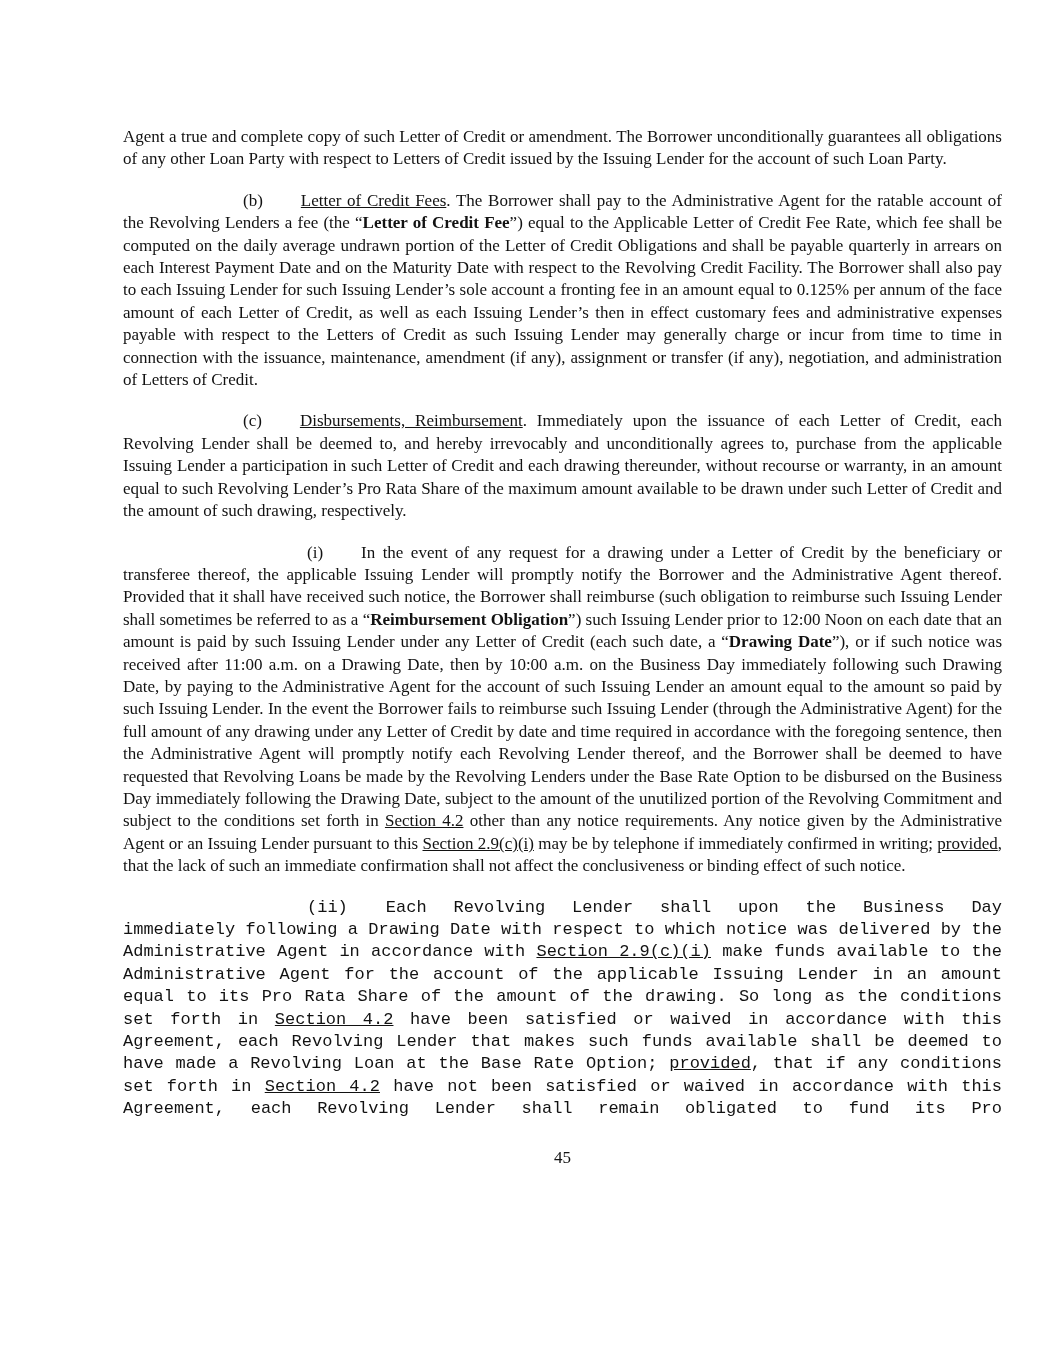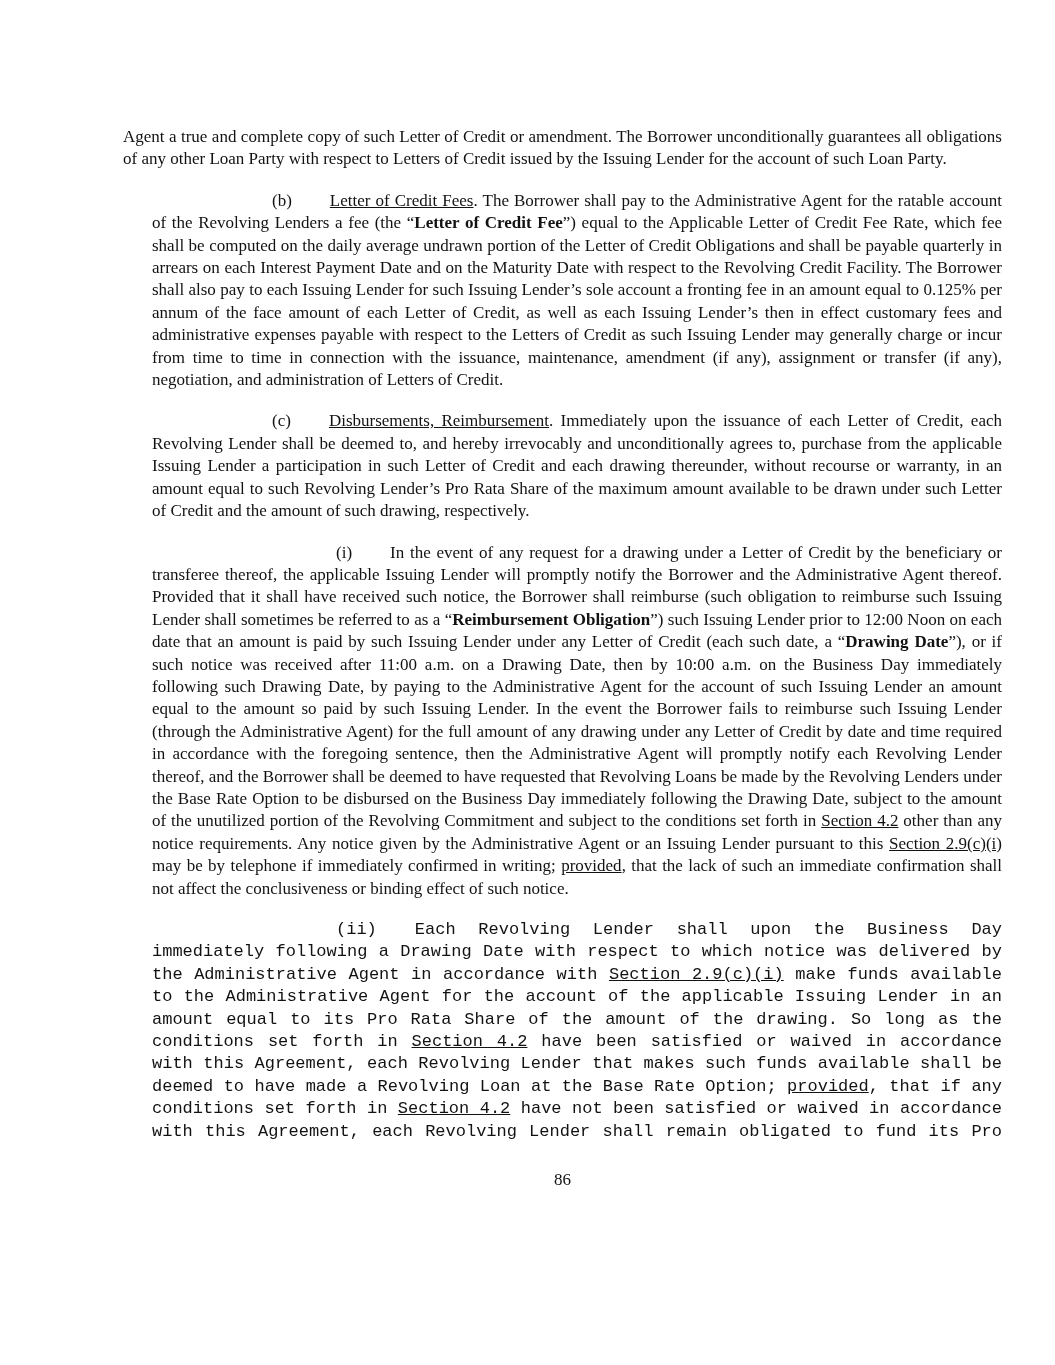--- a/index.html
+++ b/index.html
@@ -19,21 +19,20 @@
     line-height: 22.4px;
     color: #121212;
     overflow: hidden;
   }
   .doc-body p {
     margin: 0;
     text-align: justify;
   }
   .doc-body p + p {
     margin-top: 19px;
-    margin-left: 29px;
   }
   .indent-none { text-indent: 0; }
   .indent-l1 { text-indent: 120px; }
   .indent-l2 { text-indent: 184px; }
   .justify-last { text-align-last: justify; font-family: Liberation Mono, monospace; }
   .seg-u { text-decoration: underline; }
   .seg-b { font-weight: bold; }
   .seg-tab { display: inline-block; width: 38px; text-indent: 0; }
   .page-footer {
     margin-top: 26px;
@@ -46,15 +45,15 @@
 
 <div class="page">
   <div class="doc-body" id="doc-body">
       <p class="indent-none"><span class="">Agent a true and complete copy of such Letter of Credit or amendment.  The Borrower unconditionally guarantees all obligations of any other Loan Party with respect to Letters of Credit issued by the Issuing Lender for the account of such Loan Party.</span></p>
       <p class="indent-l1"><span class="">(b)</span><span class="seg-tab">&nbsp;</span><span class="seg-u">Letter of Credit Fees</span><span class="">.  The Borrower shall pay to the Administrative Agent for the ratable account of the Revolving Lenders a fee (the “</span><span class="seg-b">Letter of Credit Fee</span><span class="">”) equal to the Applicable Letter of Credit Fee Rate, which fee shall be computed on the daily average undrawn portion of the Letter of Credit Obligations and shall be payable quarterly in arrears on each Interest Payment Date and on the Maturity Date with respect to the Revolving Credit Facility.  The Borrower shall also pay to each Issuing Lender for such Issuing Lender’s sole account a fronting fee in an amount equal to 0.125% per annum of the face amount of each Letter of Credit, as well as each Issuing Lender’s then in effect customary fees and administrative expenses payable with respect to the Letters of Credit as such Issuing Lender may generally charge or incur from time to time in connection with the issuance, maintenance, amendment (if any), assignment or transfer (if any), negotiation, and administration of Letters of Credit.</span></p>
       <p class="indent-l1"><span class="">(c)</span><span class="seg-tab">&nbsp;</span><span class="seg-u">Disbursements, Reimbursement</span><span class="">.  Immediately upon the issuance of each Letter of Credit, each Revolving Lender shall be deemed to, and hereby irrevocably and unconditionally agrees to, purchase from the applicable Issuing Lender a participation in such Letter of Credit and each drawing thereunder, without recourse or warranty, in an amount equal to such Revolving Lender’s Pro Rata Share of the maximum amount available to be drawn under such Letter of Credit and the amount of such drawing, respectively.</span></p>
       <p class="indent-l2"><span class="">(i)</span><span class="seg-tab">&nbsp;</span><span class="">In the event of any request for a drawing under a Letter of Credit by the beneficiary or transferee thereof, the applicable Issuing Lender will promptly notify the Borrower and the Administrative Agent thereof.  Provided that it shall have received such notice, the Borrower shall reimburse (such obligation to reimburse such Issuing Lender shall sometimes be referred to as a “</span><span class="seg-b">Reimbursement Obligation</span><span class="">”) such Issuing Lender prior to 12:00 Noon on each date that an amount is paid by such Issuing Lender under any Letter of Credit (each such date, a “</span><span class="seg-b">Drawing Date</span><span class="">”), or if such notice was received after 11:00 a.m. on a Drawing Date, then by 10:00 a.m. on the Business Day immediately following such Drawing Date, by paying to the Administrative Agent for the account of such Issuing Lender an amount equal to the amount so paid by such Issuing Lender.  In the event the Borrower fails to reimburse such Issuing Lender (through the Administrative Agent) for the full amount of any drawing under any Letter of Credit by date and time required in accordance with the foregoing sentence, then the Administrative Agent will promptly notify each Revolving Lender thereof, and the Borrower shall be deemed to have requested that Revolving Loans be made by the Revolving Lenders under the Base Rate Option to be disbursed on the Business Day immediately following the Drawing Date, subject to the amount of the unutilized portion of the Revolving Commitment and subject to the conditions set forth in </span><span class="seg-u">Section 4.2</span><span class=""> other than any notice requirements.  Any notice given by the Administrative Agent or an Issuing Lender pursuant to this </span><span class="seg-u">Section 2.9(c)(i)</span><span class=""> may be by telephone if immediately confirmed in writing; </span><span class="seg-u">provided</span><span class="">, that the lack of such an immediate confirmation shall not affect the conclusiveness or binding effect of such notice.</span></p>
       <p class="indent-l2 justify-last"><span class="">(ii)</span><span class="seg-tab">&nbsp;</span><span class="">Each Revolving Lender shall upon the Business Day immediately following a Drawing Date with respect to which notice was delivered by the Administrative Agent in accordance with </span><span class="seg-u">Section 2.9(c)(i)</span><span class=""> make funds available to the Administrative Agent for the account of the applicable Issuing Lender in an amount equal to its Pro Rata Share of the amount of the drawing.  So long as the conditions set forth in </span><span class="seg-u">Section 4.2</span><span class=""> have been satisfied or waived in accordance with this Agreement, each Revolving Lender that makes such funds available shall be deemed to have made a Revolving Loan at the Base Rate Option; </span><span class="seg-u">provided</span><span class="">, that if any conditions set forth in </span><span class="seg-u">Section 4.2</span><span class=""> have not been satisfied or waived in accordance with this Agreement, each Revolving Lender shall remain obligated to fund its Pro</span></p>
     </div>
   <div class="page-footer">
-    <span>86</span>
+    <span>45</span>
   </div>
 </div>
 
 </body></html>

